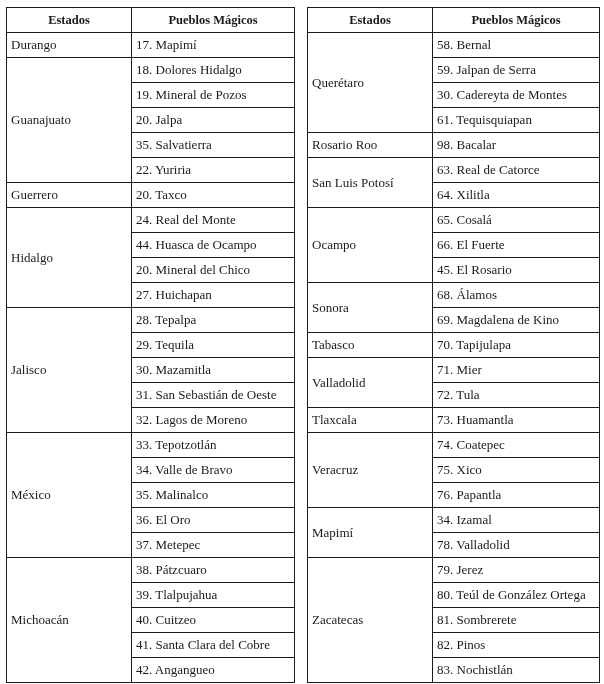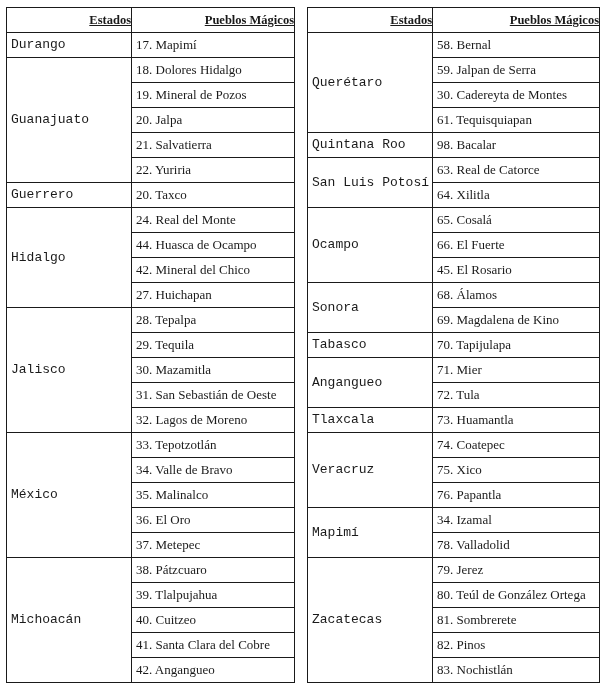--- a/index.html
+++ b/index.html
@@ -28,29 +28,28 @@
       border: 1px solid #1a1a1a;
       height: 24px;
       padding: 0 0 0 4px;
       line-height: 24px;
       white-space: nowrap;
       overflow: hidden;
       text-align: left;
       font-weight: normal;
     }
     table.pm th {
-      text-align: right;
+      text-align: center;
       font-weight: bold;
       padding: 0;
       font-size: 12.5px;
-      text-decoration: underline;
     }
     #table-left col.c1 { width: 125px; }
     #table-right col.c1 { width: 125px; }
-    td.estado { vertical-align: middle; font-family: Liberation Mono, monospace; }
+    td.estado { vertical-align: middle; }
     td.pueblo { vertical-align: middle; }
   </style>
 </head>
 <body>
 
 <table class="pm" id="table-left">
   <colgroup>
       <col class="c1">
       <col class="c2">
     </colgroup>
@@ -69,38 +68,38 @@
         <td class="estado" rowspan="5">Guanajuato</td>
         <td class="pueblo">18. Dolores Hidalgo</td>
       </tr>
       <tr>
         <td class="pueblo">19. Mineral de Pozos</td>
       </tr>
       <tr>
         <td class="pueblo">20. Jalpa</td>
       </tr>
       <tr>
-        <td class="pueblo">21. Salvatierra</td>
+        <td class="pueblo">35. Salvatierra</td>
       </tr>
       <tr>
         <td class="pueblo">22. Yuriria</td>
       </tr>
       <tr>
         <td class="estado" rowspan="1">Guerrero</td>
         <td class="pueblo">20. Taxco</td>
       </tr>
       <tr>
         <td class="estado" rowspan="4">Hidalgo</td>
         <td class="pueblo">24. Real del Monte</td>
       </tr>
       <tr>
         <td class="pueblo">44. Huasca de Ocampo</td>
       </tr>
       <tr>
-        <td class="pueblo">42. Mineral del Chico</td>
+        <td class="pueblo">20. Mineral del Chico</td>
       </tr>
       <tr>
         <td class="pueblo">27. Huichapan</td>
       </tr>
       <tr>
         <td class="estado" rowspan="5">Jalisco</td>
         <td class="pueblo">28. Tepalpa</td>
       </tr>
       <tr>
         <td class="pueblo">29. Tequila</td>
@@ -168,21 +167,21 @@
       <tr>
         <td class="pueblo">59. Jalpan de Serra</td>
       </tr>
       <tr>
         <td class="pueblo">30. Cadereyta de Montes</td>
       </tr>
       <tr>
         <td class="pueblo">61. Tequisquiapan</td>
       </tr>
       <tr>
-        <td class="estado" rowspan="1">Quintana Roo</td>
+        <td class="estado" rowspan="1">Rosario Roo</td>
         <td class="pueblo">98. Bacalar</td>
       </tr>
       <tr>
         <td class="estado" rowspan="2">San Luis Potosí</td>
         <td class="pueblo">63. Real de Catorce</td>
       </tr>
       <tr>
         <td class="pueblo">64. Xilitla</td>
       </tr>
       <tr>
@@ -200,21 +199,21 @@
         <td class="pueblo">68. Álamos</td>
       </tr>
       <tr>
         <td class="pueblo">69. Magdalena de Kino</td>
       </tr>
       <tr>
         <td class="estado" rowspan="1">Tabasco</td>
         <td class="pueblo">70. Tapijulapa</td>
       </tr>
       <tr>
-        <td class="estado" rowspan="2">Angangueo</td>
+        <td class="estado" rowspan="2">Valladolid</td>
         <td class="pueblo">71. Mier</td>
       </tr>
       <tr>
         <td class="pueblo">72. Tula</td>
       </tr>
       <tr>
         <td class="estado" rowspan="1">Tlaxcala</td>
         <td class="pueblo">73. Huamantla</td>
       </tr>
       <tr>

